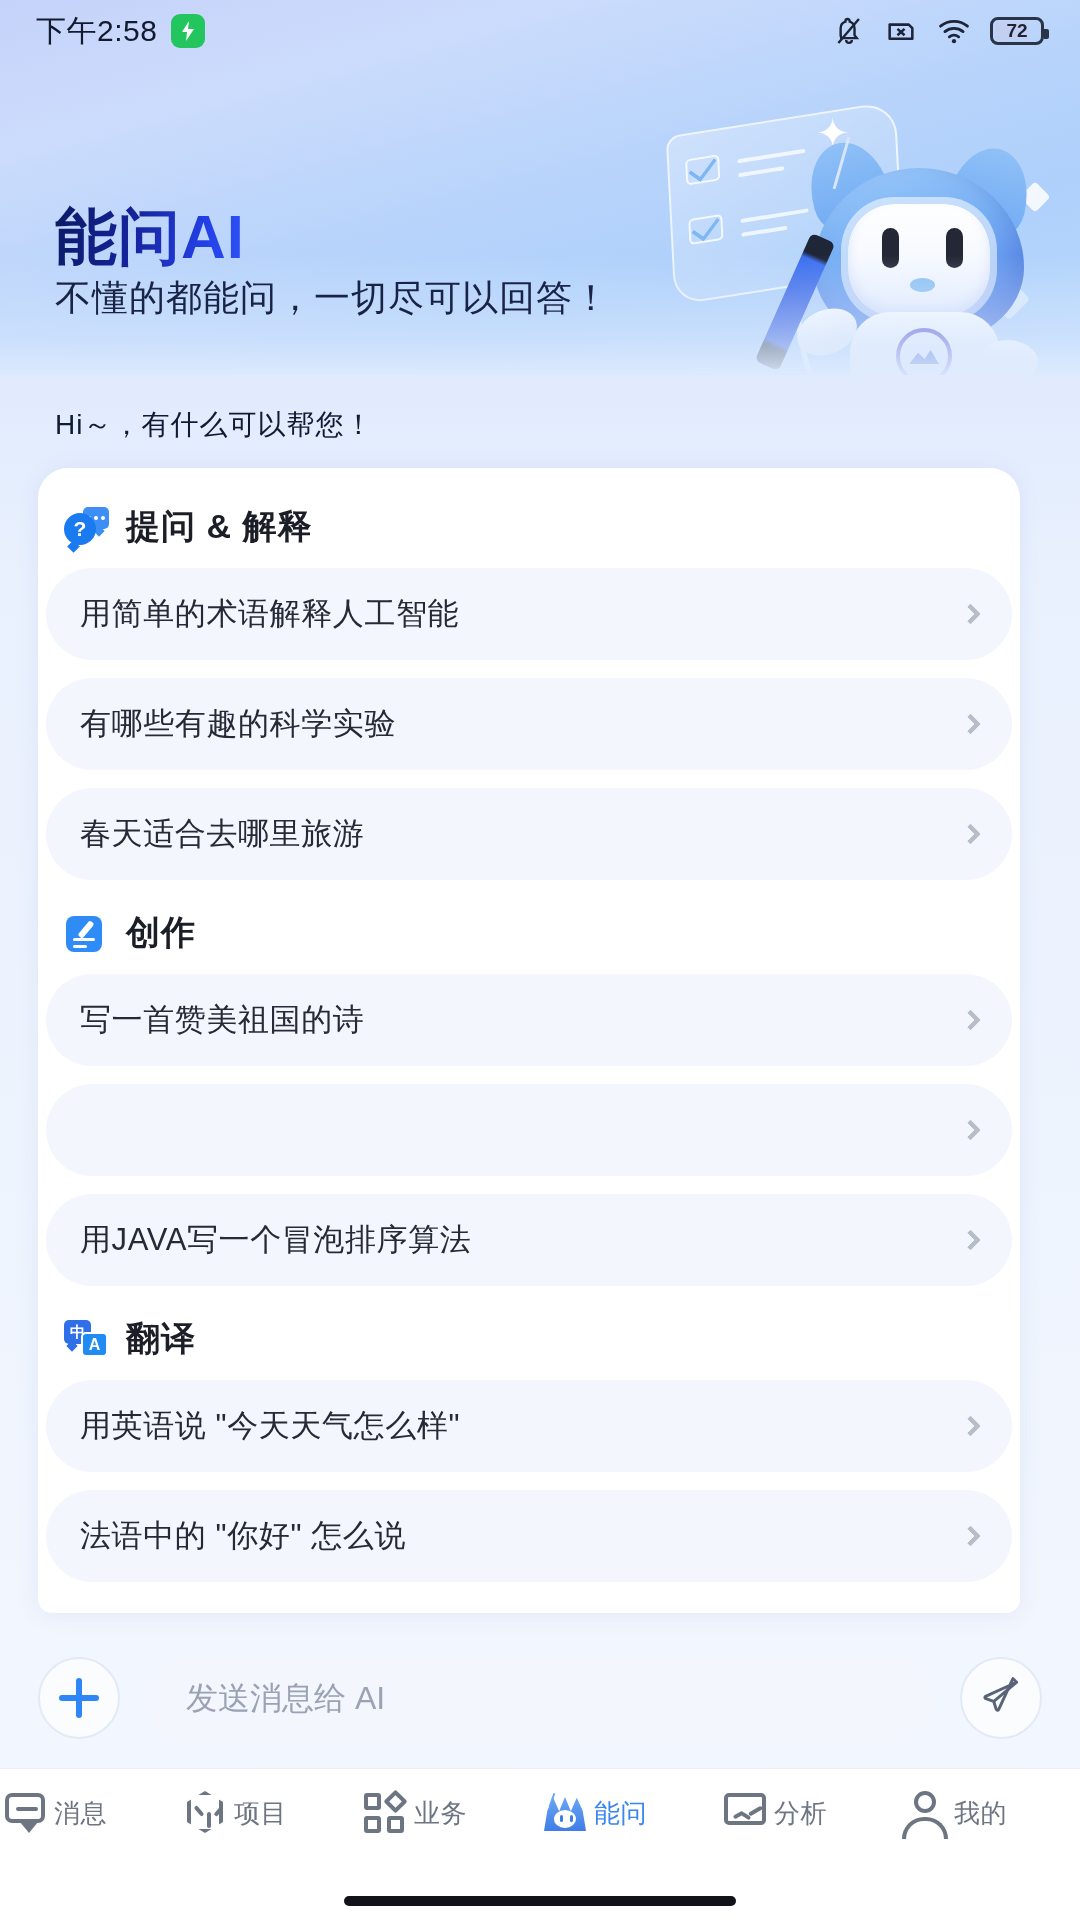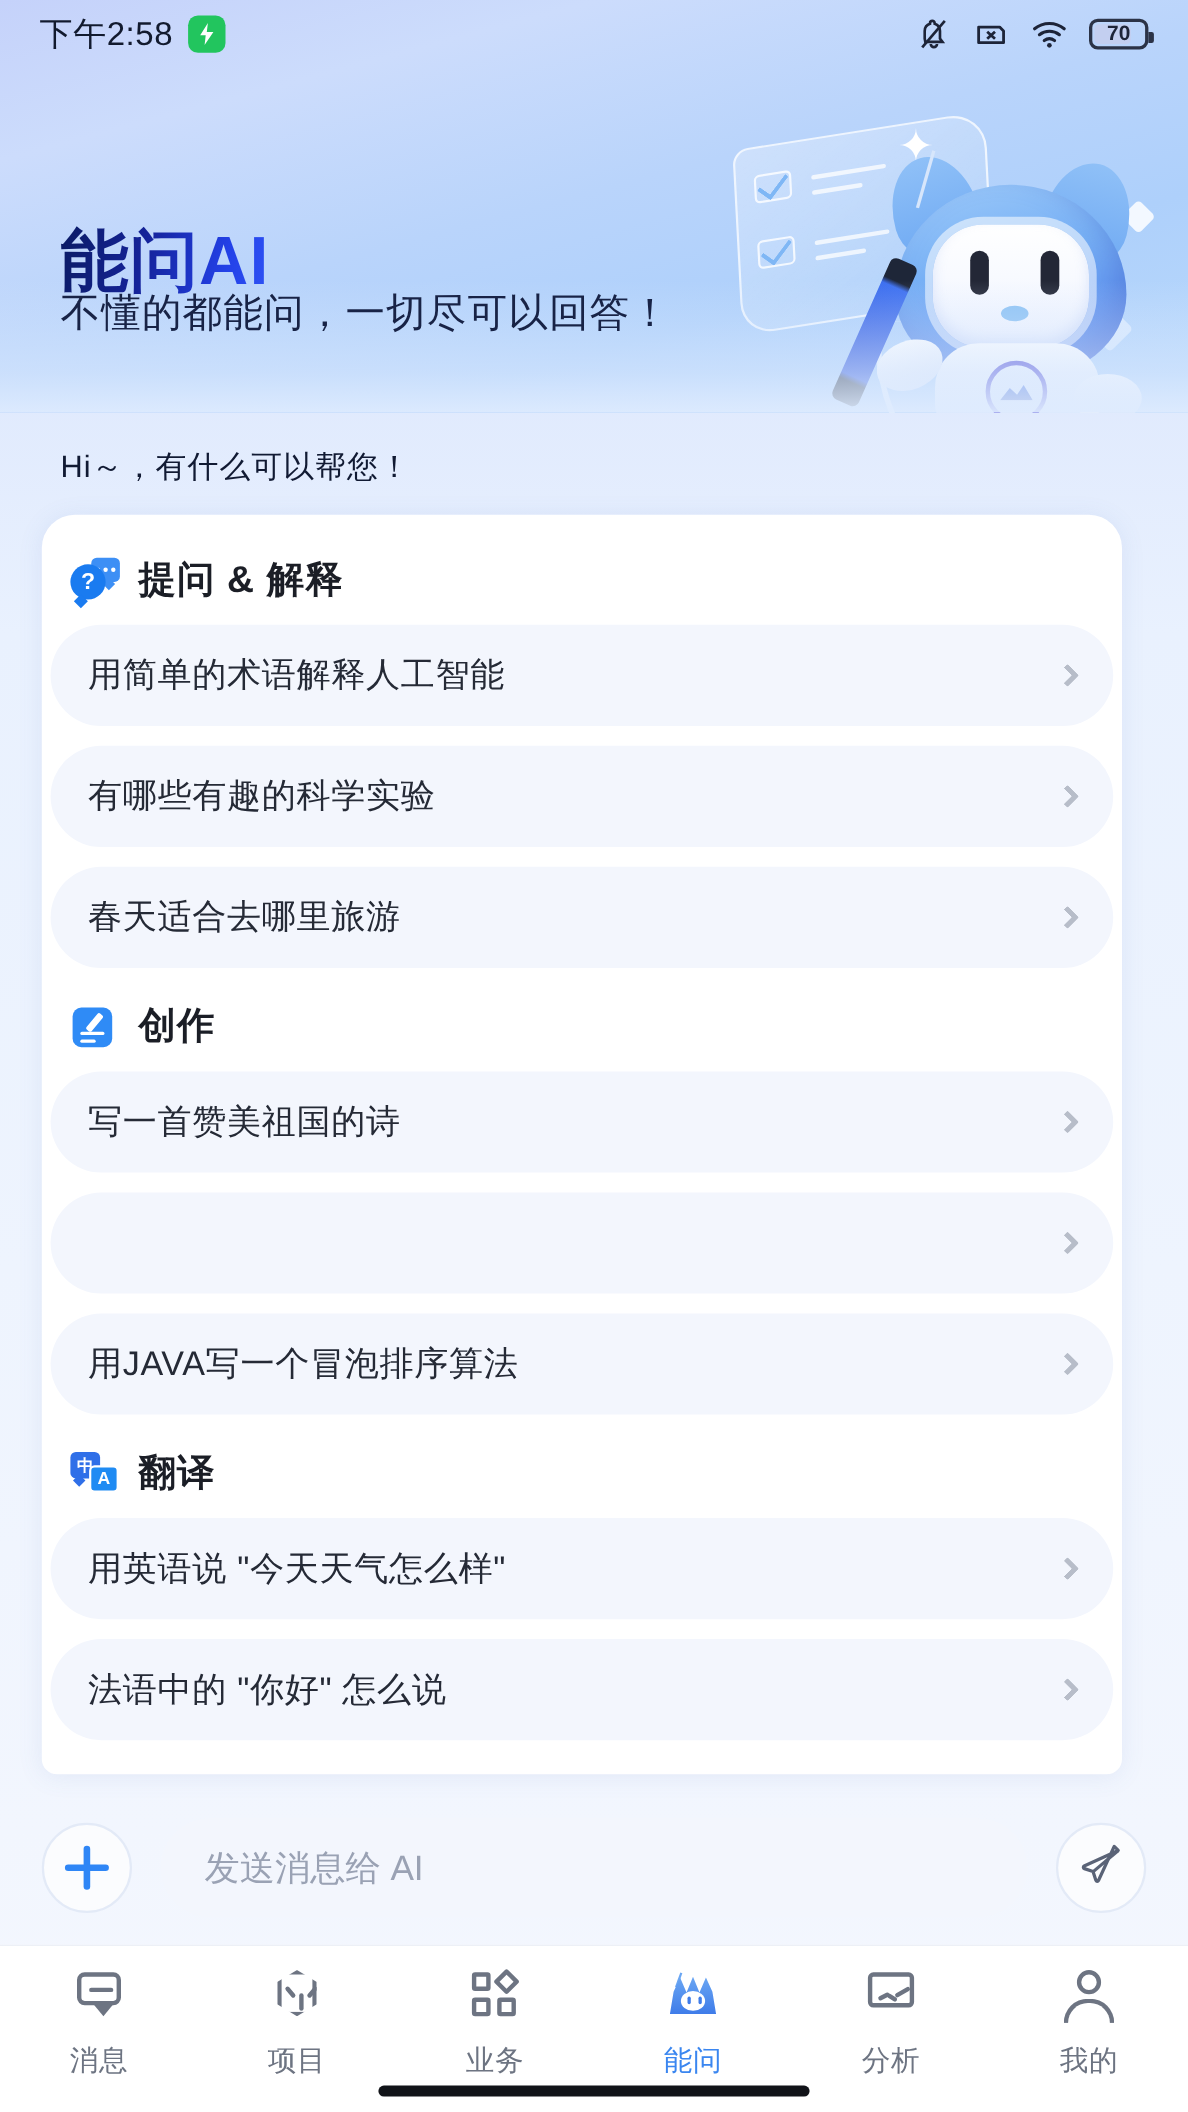--- a/index.html
+++ b/index.html
@@ -28,21 +28,21 @@
   .batt { position:relative; width:54px; height:28px; border:3px solid #2b3347; border-radius:8px;
           display:flex; align-items:center; justify-content:center; }
   .batt:after { content:""; position:absolute; right:-8px; top:9px; width:5px; height:10px;
                 background:#2b3347; border-radius:0 2px 2px 0; }
   .batt-fill { position:absolute; left:2px; top:2px; bottom:2px; width:68%; background:#c3cff0; border-radius:4px; }
   .batt-num { position:relative; font-size:19px; font-weight:700; color:#1d2438; }
 
   .hero-title { position:absolute; left:55px; top:195px; font-size:62px; font-weight:800; letter-spacing:1px;
                 background:linear-gradient(100deg,#0b1b63 0%,#15239a 40%,#2341e8 78%,#2f53f5 100%);
                 -webkit-background-clip:text; background-clip:text; color:transparent; }
-  .hero-sub { position:absolute; left:55px; top:260px; font-size:36px; color:#182346; letter-spacing:1px; }
+  .hero-sub { position:absolute; left:55px; top:274px; font-size:36px; color:#182346; letter-spacing:1px; }
 
   
   .mascot { position:absolute; right:12px; top:108px; width:420px; height:270px; }
   .sheet { position:absolute; left:22px; top:10px; width:230px; height:170px;
            border:2px solid rgba(255,255,255,.72); border-radius:14px 34px 8px 30px;
            background:linear-gradient(150deg,rgba(255,255,255,.30),rgba(255,255,255,.06));
            transform:skewY(-6deg) rotate(-3deg); }
   .sheet-line { position:absolute; height:4px; border-radius:2px; background:rgba(255,255,255,.75); }
   .sheet-check { position:absolute; width:26px; height:16px; border-left:4px solid #7fb7f5;
                  border-bottom:4px solid #7fb7f5; transform:rotate(-48deg); border-radius:2px; }
@@ -142,21 +142,21 @@
   .plus:before { left:18px; top:1px; width:6px; height:40px; }
   .plus:after  { left:1px; top:18px; width:40px; height:6px; }
   .msg-input { flex:1 1 auto; height:90px; border-radius:45px; background:#f3f6fd;
                display:flex; align-items:center; padding:0 40px; border:none; outline:none;
                font-family:inherit; font-size:32px; color:#1f2431; }
   .msg-input::placeholder { color:#9aa2b4; }
 
   
   .nav { position:absolute; left:0; bottom:0; width:1080px; height:152px; background:#ffffff;
          border-top:1px solid #eceff5; display:flex; align-items:flex-start; padding-top:20px; }
-  .nav-item { flex:1 1 0; display:flex; flex-direction:column; align-items:center; gap:19px; }
+  .nav-item { flex:1 1 0; display:flex; flex-direction:row; align-items:center; gap:4px; }
   .nav-label { font-size:26px; color:#6d7482; letter-spacing:.5px; }
   .nav-item.active .nav-label { color:#3a86f0; }
   .nav-ic { width:50px; height:48px; position:relative; }
 
   .n-msg { position:absolute; left:5px; top:4px; width:40px; height:30px; border:4px solid #6d7482; border-radius:7px; }
   .n-msg:after { content:""; position:absolute; left:11px; bottom:-14px; width:0; height:0;
                  border-left:9px solid transparent; border-right:9px solid transparent; border-top:11px solid #6d7482; }
   .n-msg .bar { position:absolute; left:7px; top:10px; width:22px; height:4px; background:#6d7482; border-radius:2px; }
 
   .n-cube { position:absolute; left:7px; top:2px; width:36px; height:42px;
@@ -265,21 +265,21 @@
         <path d="M9.5 10.5 14.5 15M14.5 10.5 9.5 15" stroke="#1d2438" stroke-width="1.8"></path>
       </svg>
       <svg width="36" height="34" viewBox="0 0 24 24">
         <path d="M2.5 8.6a15 15 0 0 1 19 0" fill="none" stroke="#1d2438" stroke-width="2" stroke-linecap="round"></path>
         <path d="M5.6 12.4a10.4 10.4 0 0 1 12.8 0" fill="none" stroke="#1d2438" stroke-width="2" stroke-linecap="round"></path>
         <path d="M8.7 16.1a5.7 5.7 0 0 1 6.6 0" fill="none" stroke="#1d2438" stroke-width="2" stroke-linecap="round"></path>
         <circle cx="12" cy="19.2" r="1.5" fill="#1d2438"></circle>
       </svg>
       <div class="batt">
         <div class="batt-fill"></div>
-        <div class="batt-num">70</div>
+        <div class="batt-num">72</div>
       </div>
     </div>
   </div>
 
   <div class="greeting">Hi～，有什么可以帮您！</div>
 
   <div class="card">
 
     <div class="sec-head">
       <div class="ic">

